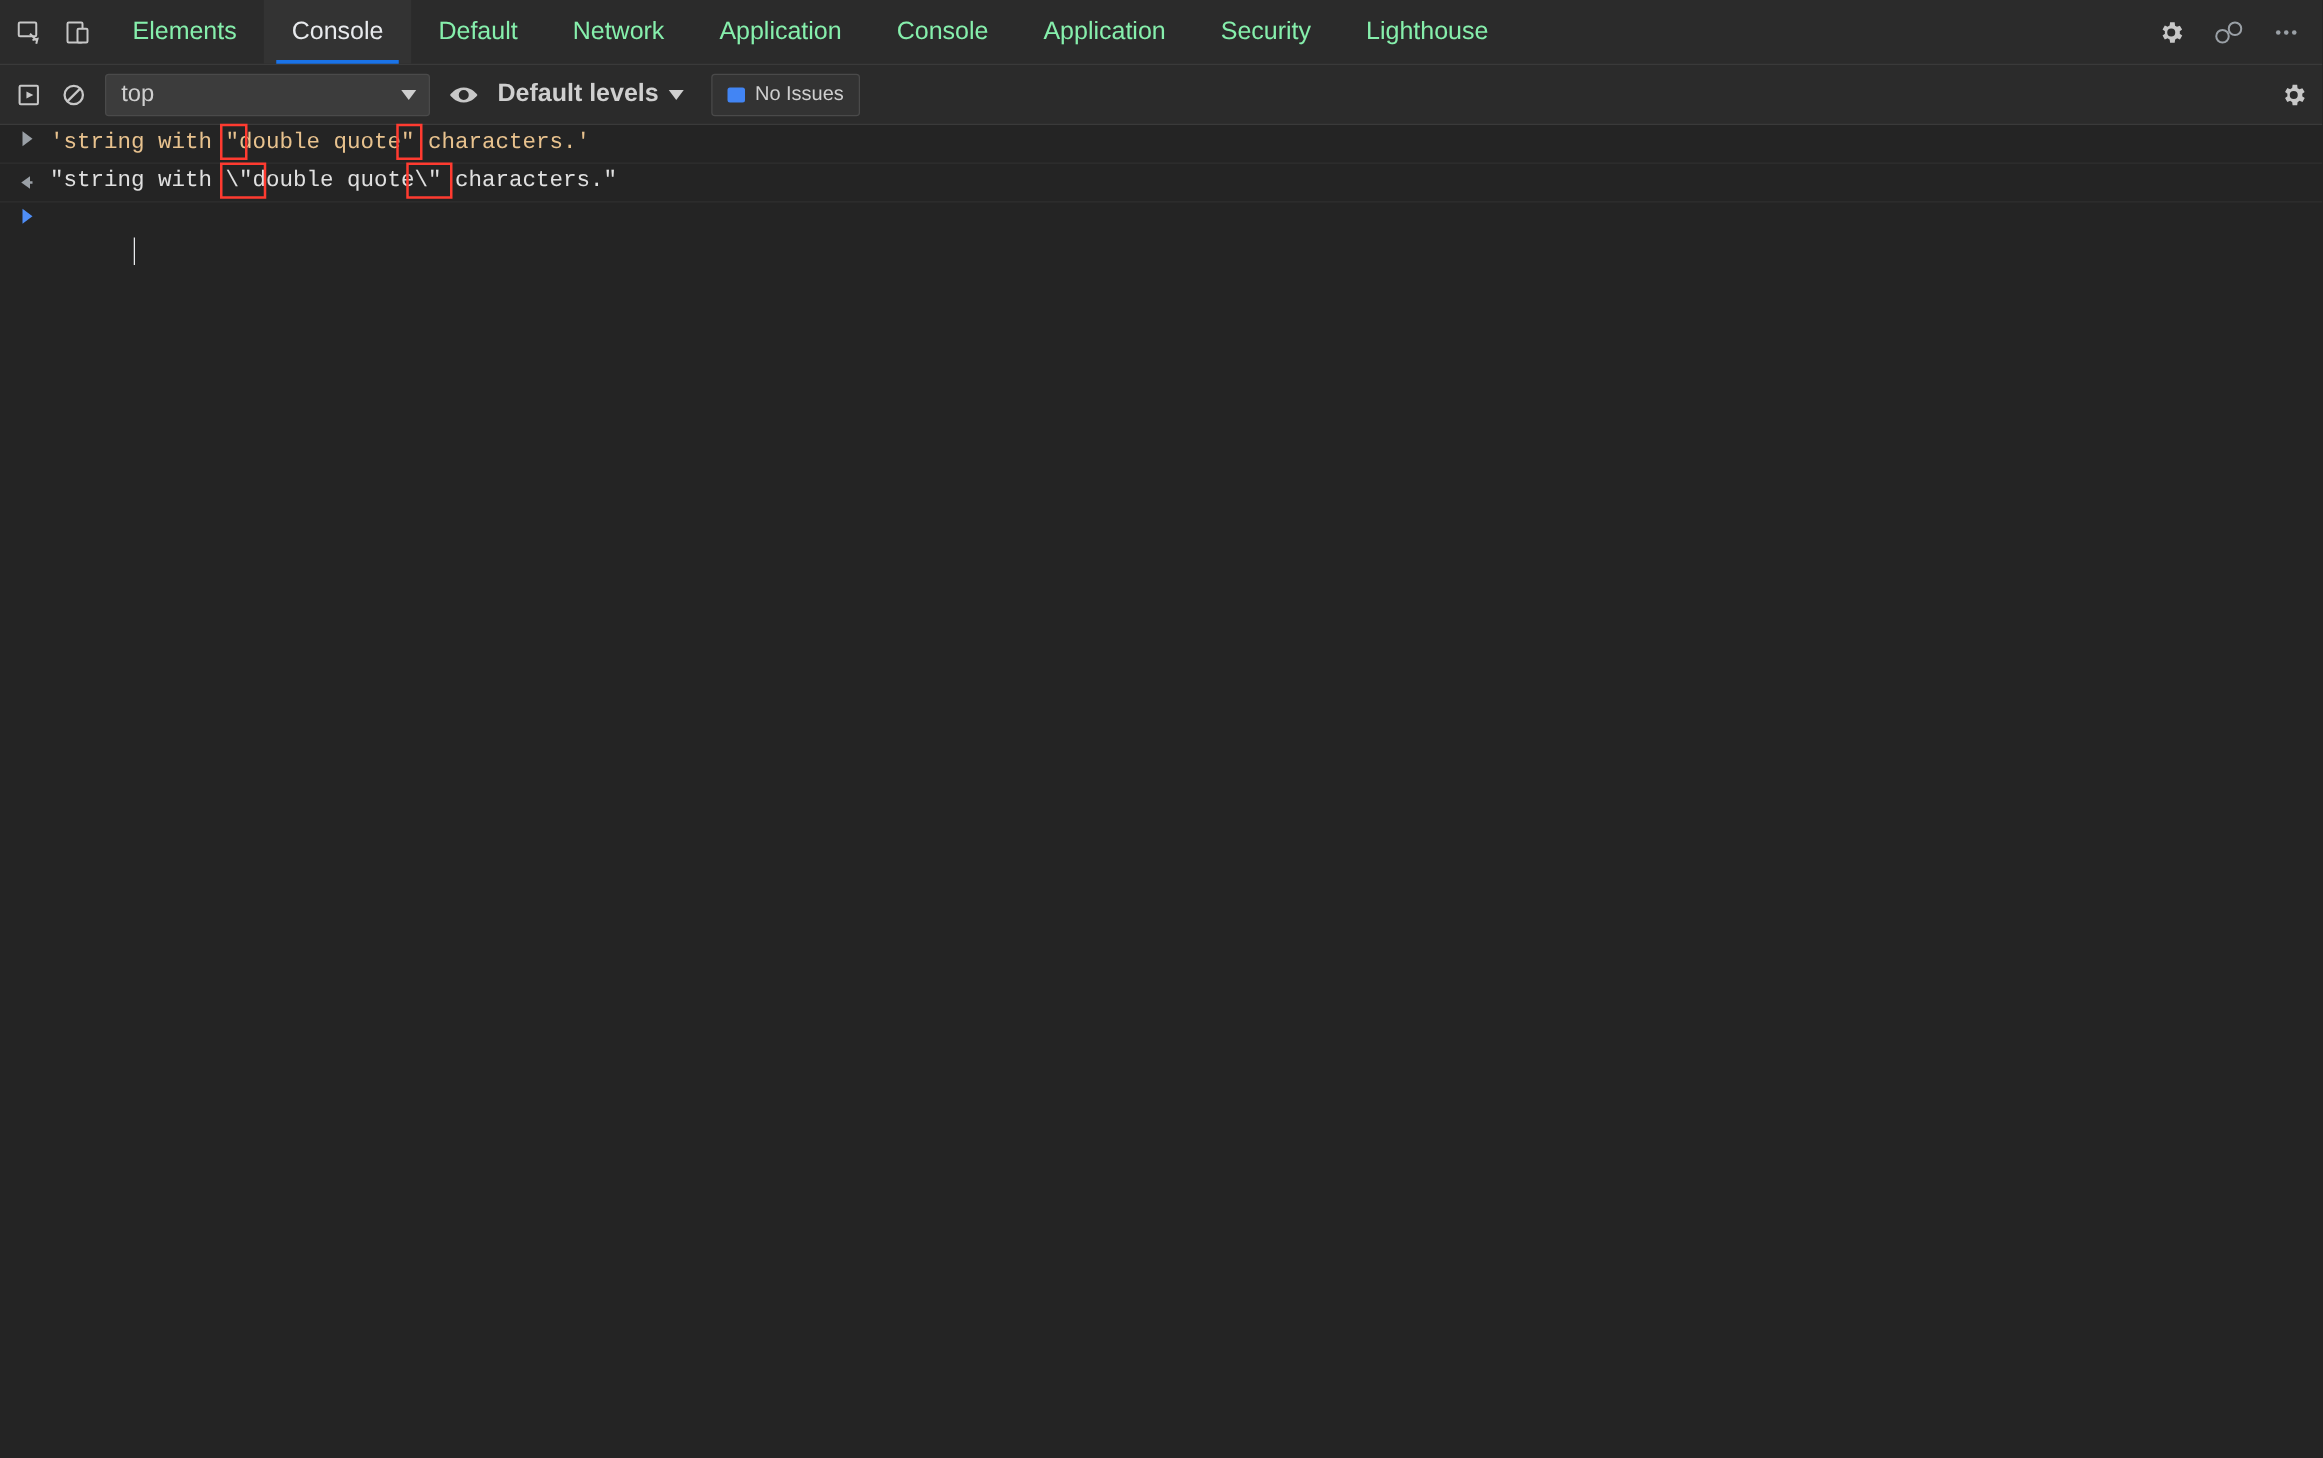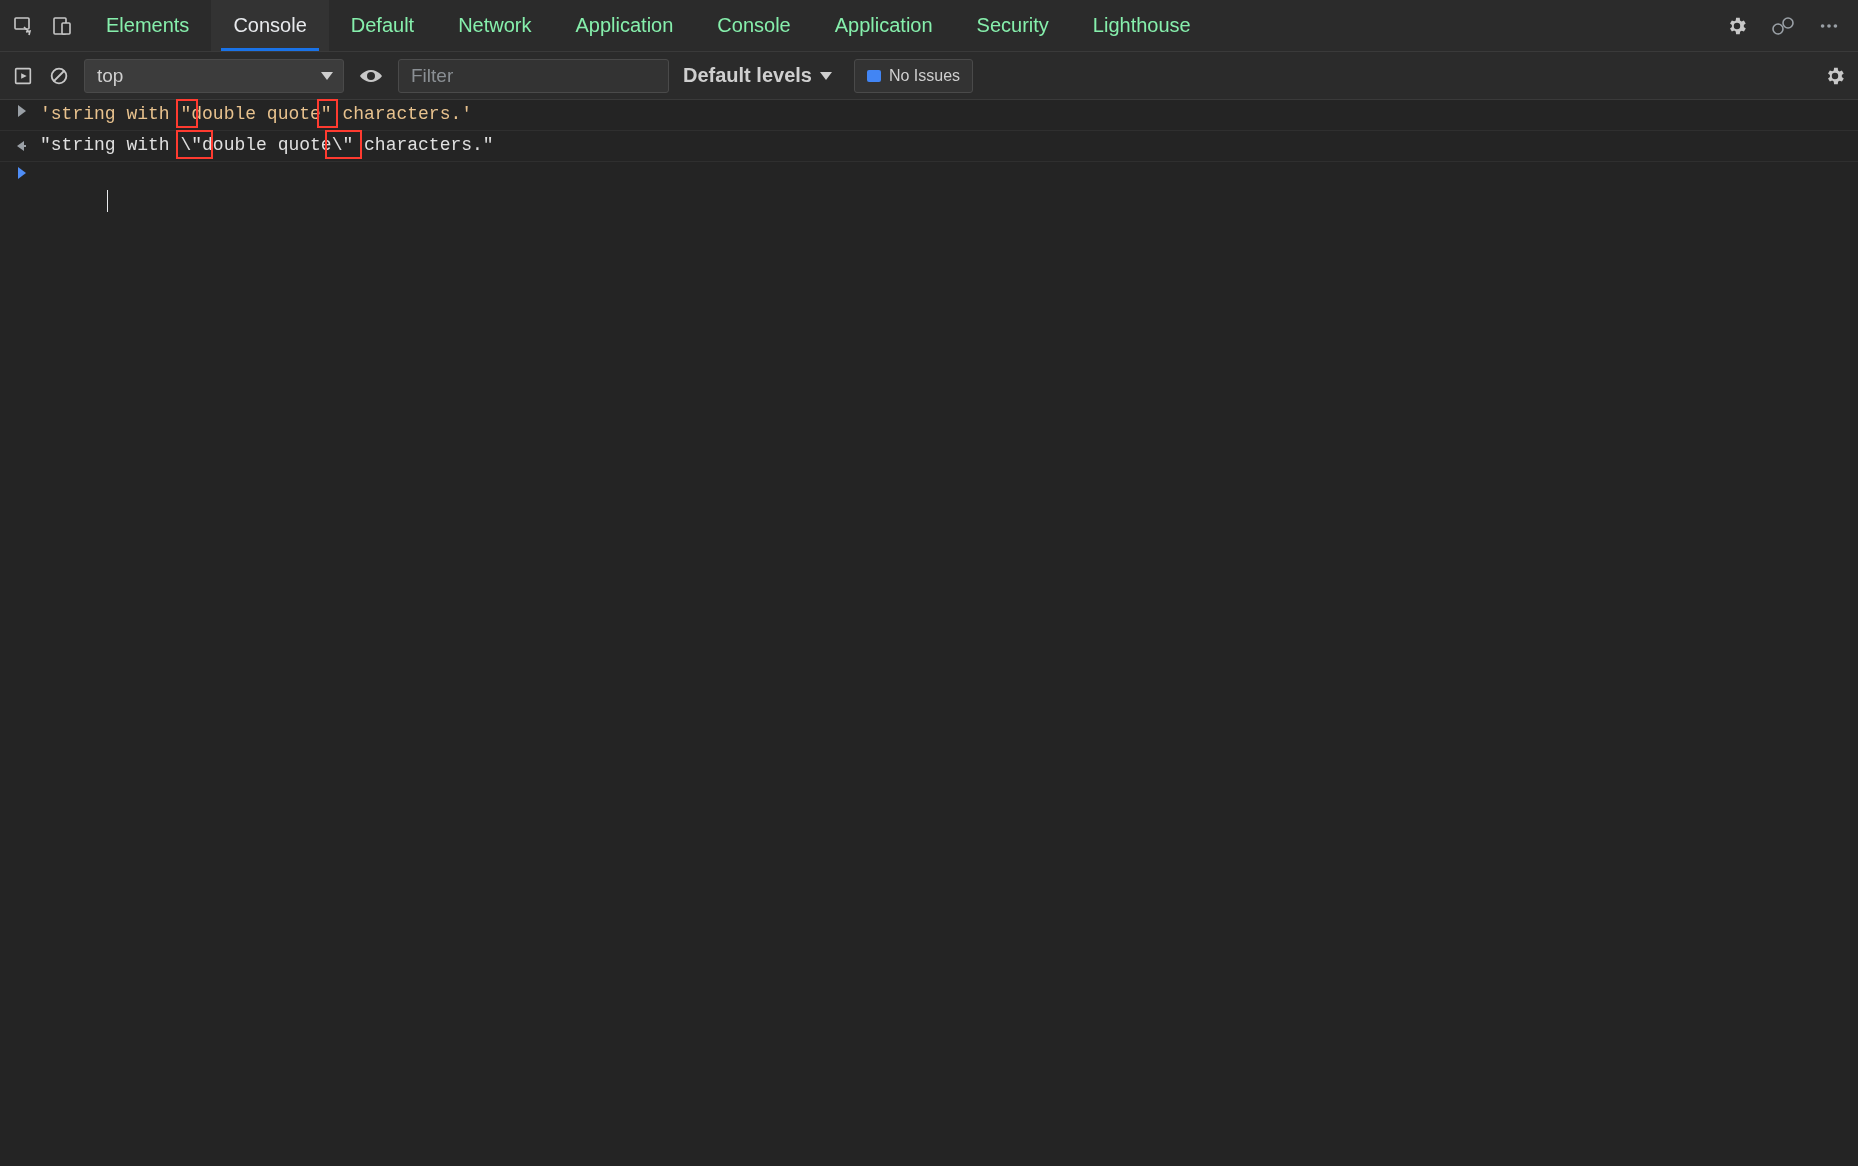--- a/index.html
+++ b/index.html
@@ -318,21 +318,20 @@
     <span>top</span>
     <span class="tri"></span>
   </div>
 
   <span class="icon light">
     <svg width="26" height="22" viewBox="0 0 26 22" fill="currentColor">
       <path d="M13 5C6 5 2 11 2 11s4 6 11 6 11-6 11-6-4-6-11-6Zm0 10a4 4 0 1 1 4-4 4 4 0 0 1-4 4Z"></path>
     </svg>
   </span>
 
-  <input class="filter-input" type="text" placeholder="Filter" style="">
 
   <div class="levels">
     <span>Default levels</span>
     <span class="tri"></span>
   </div>
 
   <div class="issues-pill">
     <span class="sq"></span>
     <span>No Issues</span>
   </div>

